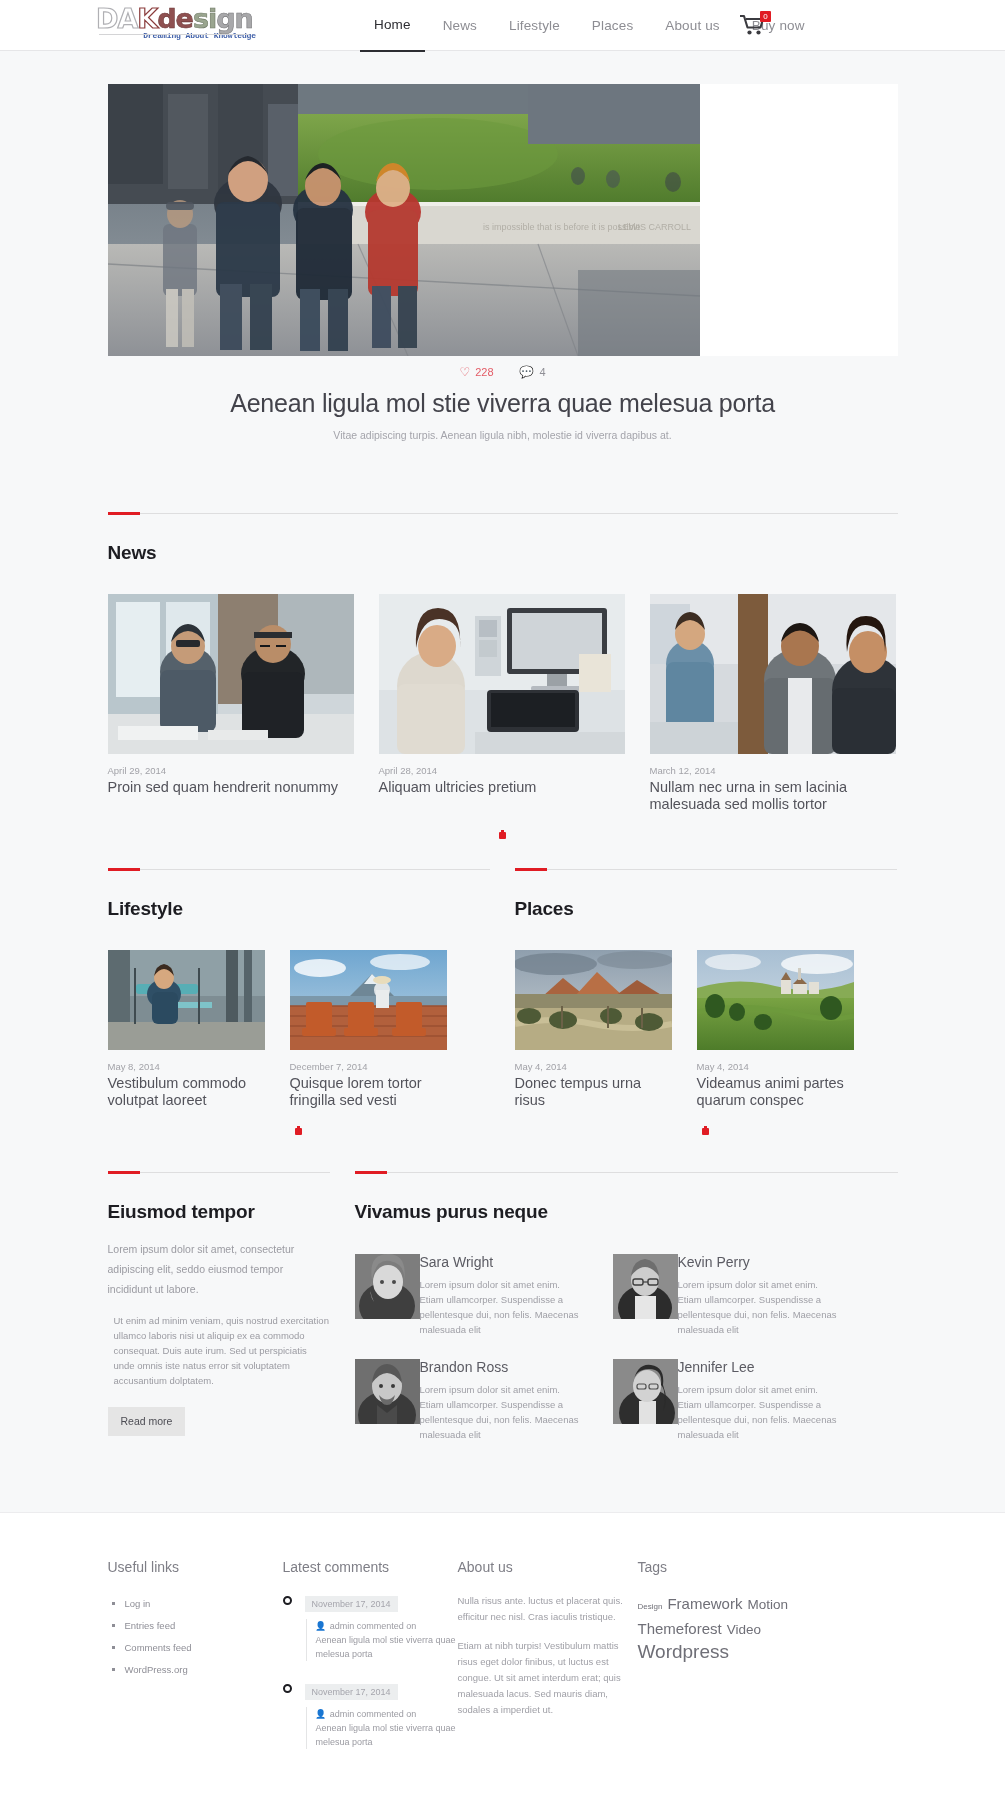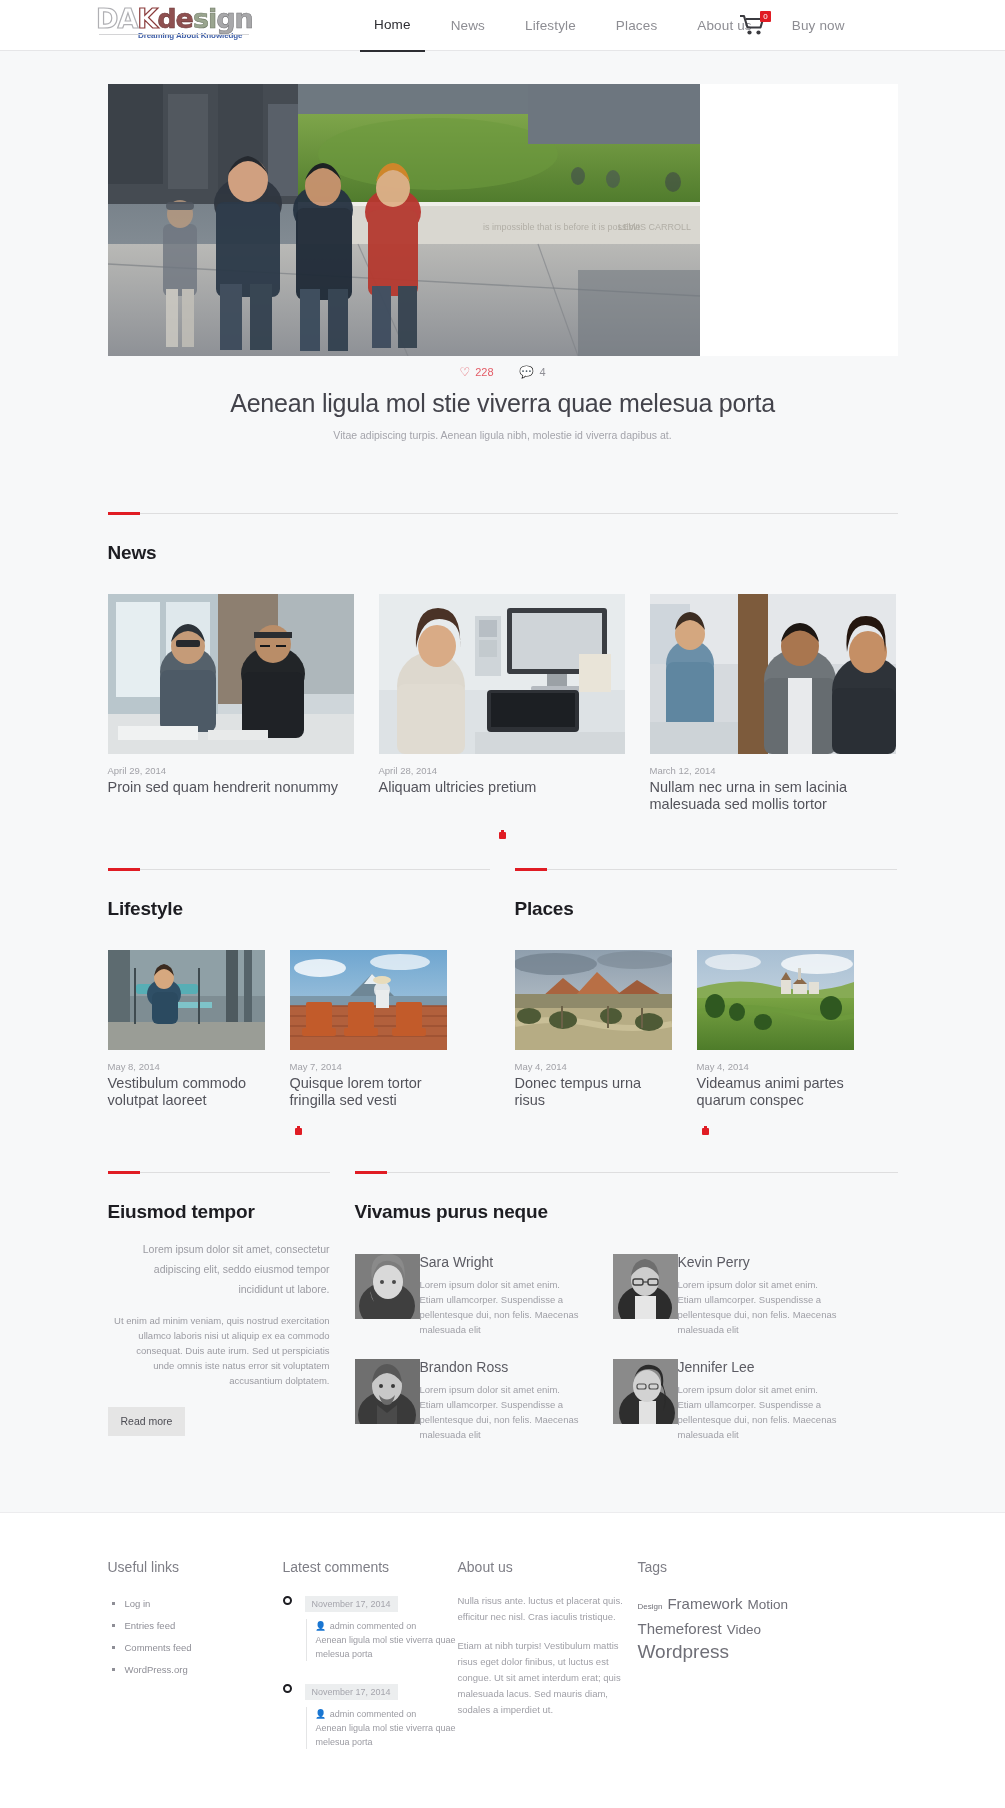--- a/index.html
+++ b/index.html
@@ -37,40 +37,41 @@
     color: #c9c9cb;
     -webkit-text-stroke: 0px;
     position: relative;
   }
   .logo-main .l-d { color:#ffffff; -webkit-text-stroke: 1.2px #b0b0b4; }
   .logo-main .l-k { color:#ffffff; -webkit-text-stroke: 1.2px #8a3b3b; }
   .logo-main .l-de { color:#8f5050; -webkit-text-stroke:0.6px #6d3a3a; }
   .logo-main .l-si { color:#9aa58f; -webkit-text-stroke:0.6px #6f7a66; }
   .logo-main .l-gn { color:#a8a8aa; -webkit-text-stroke:0.6px #7a7a7c; }
   .logo-tag {
-    font-family: Liberation Sans, sans-serif;
+    font-family: Liberation Mono, monospace;
     font-size: 8px;
     font-weight: bold;
     color: #3f5fa8;
     margin-left: 42px;
     margin-top: -3px;
     letter-spacing: -0.1px;
+    text-align: right;
   }
   .logo-rule {
     position:absolute; left:3px; top:30px; width:150px; height:1px; background:#d4d4d6;
   }
 
   .main-nav {
     position: absolute;
     left: 360px;
     top: 0;
     height: 51px;
     display: flex;
     align-items: center;
-    gap: 12px;
+    gap: 4px;
   }
   .nav-item {
     font-size: 13.5px;
     color: #8d8d93;
     padding: 16px 14px 15px 14px;
     cursor: pointer;
     text-decoration: none;
     letter-spacing: 0.15px;
     position: relative;
     line-height: 20px;
@@ -200,21 +201,21 @@
   .half-card .thumb { width: 100%; height: 100px; overflow:hidden; position:relative; }
 
   
   .bottom-row { display: flex; gap: 25px; margin-top: 37px; }
   .col-left { width: 222px; }
   .col-right { width: 543px; }
   .lead-text {
     font-size: 14px; color: #73737b; line-height: 20px; margin-top: 30px;
   }
   .body-p {
-    font-size: 10.5px; color: #9b9ba2; line-height: 20px; margin-top: 16px; text-align: right;
+    font-size: 10.5px; color: #9b9ba2; line-height: 20px; margin-top: 16px;
   }
   .body-p.small { font-size: 9.5px; line-height: 15px; margin-top: 14px; margin-left: 6px; }
   .readmore {
     display: inline-block;
     background: #e5e5e5;
     border: none;
     padding: 8px 13px 9px 13px;
     font-size: 10.5px;
     color: #4d4d54;
     margin-top: 19px;
@@ -562,21 +563,21 @@
               </g>
               <g fill="#c25b2a">
                 <rect x="106" y="52" width="26" height="32" rx="2"></rect>
                 <rect x="102" y="78" width="34" height="8" rx="2"></rect>
               </g>
               <ellipse cx="92" cy="40" rx="8" ry="9" fill="#dfe4e7"></ellipse>
               <rect x="86" y="40" width="13" height="18" fill="#e9eced"></rect>
               <ellipse cx="92" cy="30" rx="9" ry="4" fill="#e8dcbb"></ellipse>
             </svg>
           </div>
-          <div class="card-date">May 7, 2014</div>
+          <div class="card-date">December 7, 2014</div>
           <div class="card-title">Quisque lorem tortor fringilla sed vesti</div>
         </article>
 
       </div>
       <div class="sec-dot"></div>
     </div>
 
     <div class="col-half">
       <div class="sec-rule"></div>
       <h2 class="sec-title">Places</h2>

